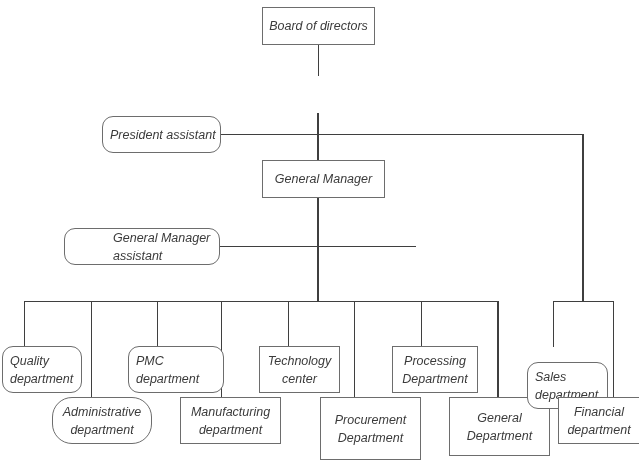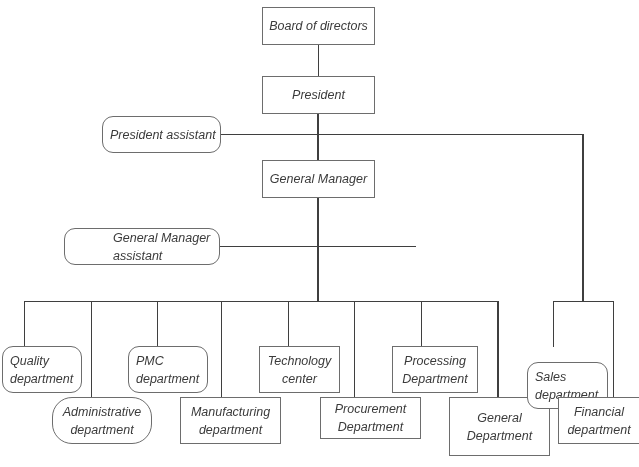--- a/index.html
+++ b/index.html
@@ -78,63 +78,60 @@
   <div class="conn thick-v" style="left:497px; top:301px; height:97px;"></div>
 
   <div class="conn thin-h" style="left:553px; top:301px; width:61px;"></div>
   <div class="conn thin-v" style="left:553px; top:301px; height:46px;"></div>
   <div class="conn thin-v" style="left:613px; top:301px; height:97px;"></div>
 
   <div class="node align-center" style="left:262px; top:7px; width:113px; height:38px;">
     <span class="node-label">Board of directors</span>
   </div>
 
-  <div class="node align-center" style="left:262px; top:76px; width:113px; height:38px;">
-    <span class="node-label">President</span>
-  </div>
 
   <div class="node align-left" style="left:102px; top:116px; width:119px; height:37px;">
     <span class="node-label">President assistant</span>
   </div>
 
-  <div class="node align-center" style="left:262px; top:160px; width:113px; height:38px;">
+  <div class="node align-center" style="left:262px; top:160px; width:123px; height:38px;">
     <span class="node-label">General Manager</span>
   </div>
 
   <div class="node align-left" style="left:64px; top:228px; width:156px; height:37px;padding-left:48px;">
     <span class="node-label">General Manager assistant</span>
   </div>
 
 
   <div class="node align-left" style="left:2px; top:346px; width:80px; height:47px;">
     <span class="node-label">Quality
 department</span>
   </div>
 
   <div class="node align-center" style="left:52px; top:397px; width:100px; height:47px;border-radius:20px;">
     <span class="node-label">Administrative
 department</span>
   </div>
 
-  <div class="node align-left" style="left:128px; top:346px; width:80px; height:47px;font-style:italic;">
+  <div class="node align-left" style="left:128px; top:346px; width:96px; height:47px;font-style:italic;">
     <span class="node-label">PMC
 department</span>
   </div>
 
   <div class="node align-center" style="left:180px; top:397px; width:101px; height:47px;">
     <span class="node-label">Manufacturing
 department</span>
   </div>
 
   <div class="node align-center" style="left:259px; top:346px; width:81px; height:47px;">
     <span class="node-label">Technology
 center</span>
   </div>
 
-  <div class="node align-center" style="left:320px; top:397px; width:101px; height:42px;">
+  <div class="node align-center" style="left:320px; top:397px; width:101px; height:63px;">
     <span class="node-label">Procurement
 Department</span>
   </div>
 
   <div class="node align-center" style="left:392px; top:346px; width:86px; height:47px;">
     <span class="node-label">Processing
 Department</span>
   </div>
 
   <div class="node align-center" style="left:449px; top:397px; width:101px; height:59px;">

